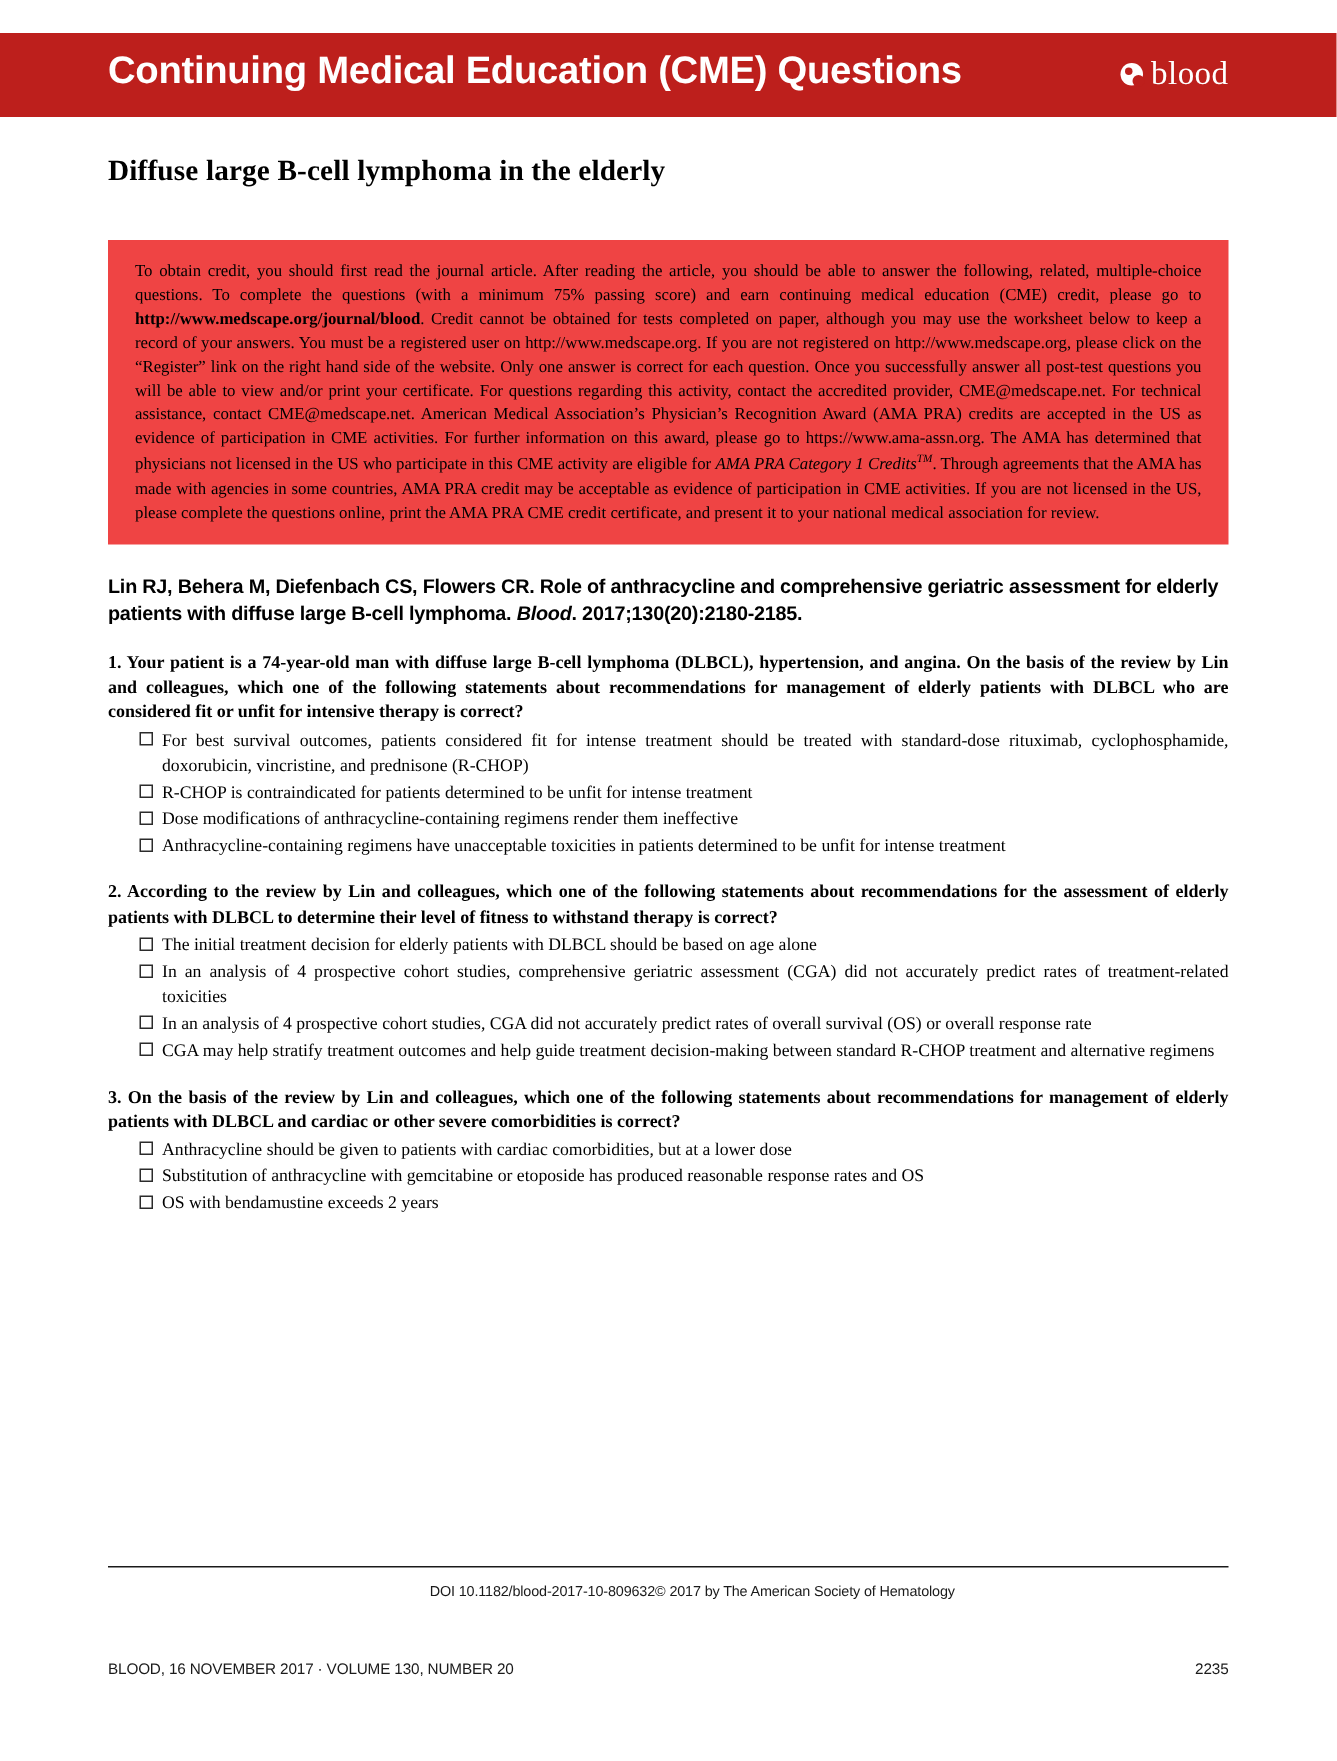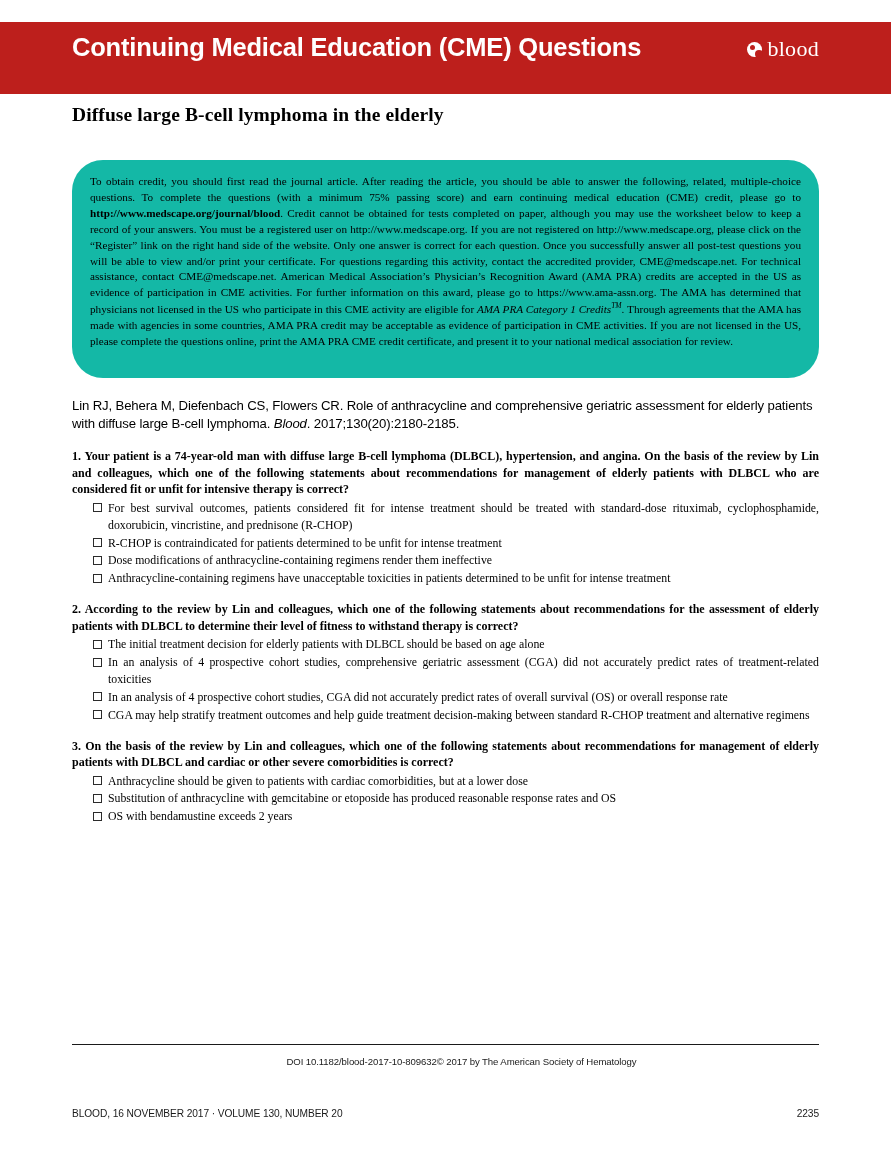--- a/index.html
+++ b/index.html
@@ -16,21 +16,21 @@
     position: relative;
     overflow: hidden;
   }
 
   
   .header-banner {
     position: absolute;
     top: 22px;
     left: 0;
     width: 891px;
-    height: 72px;
+    height: 56px;
     background: #bd1f1c;
   }
   .header-inner {
     position: relative;
     width: 100%;
     height: 100%;
   }
   .header-title {
     position: absolute;
     left: 72px;
@@ -99,40 +99,39 @@
   .article-title {
     font-family: "Liberation Serif", serif;
     font-weight: bold;
     font-size: 19.5px;
     margin: 0 0 34px 0;
     letter-spacing: 0.1px;
   }
 
   
   .instruction-box {
-    background: #14b8a6;
-    padding: 14px 18px 28px 18px;
+    background: #ef4444;
+    padding: 14px 18px 12px 18px;
     font-size: 11.2px;
     line-height: 1.42;
     text-align: justify;
     text-justify: inter-word;
     hyphens: none;
-    border-radius: 31px;
   }
   .instruction-box p {
     margin: 0;
   }
   .instruction-box b { font-weight: bold; }
   .instruction-box i { font-style: italic; }
   .sup { font-size: 7.5px; vertical-align: super; }
 
   
   .citation {
     font-family: "Liberation Sans", sans-serif;
-    font-weight: normal;
+    font-weight: bold;
     font-size: 13.2px;
     line-height: 1.42;
     margin-top: 19px;
     letter-spacing: -0.15px;
   }
   .citation i { font-style: italic; }
 
   
   .question-block { margin-top: 14px; }
   .question-stem {

